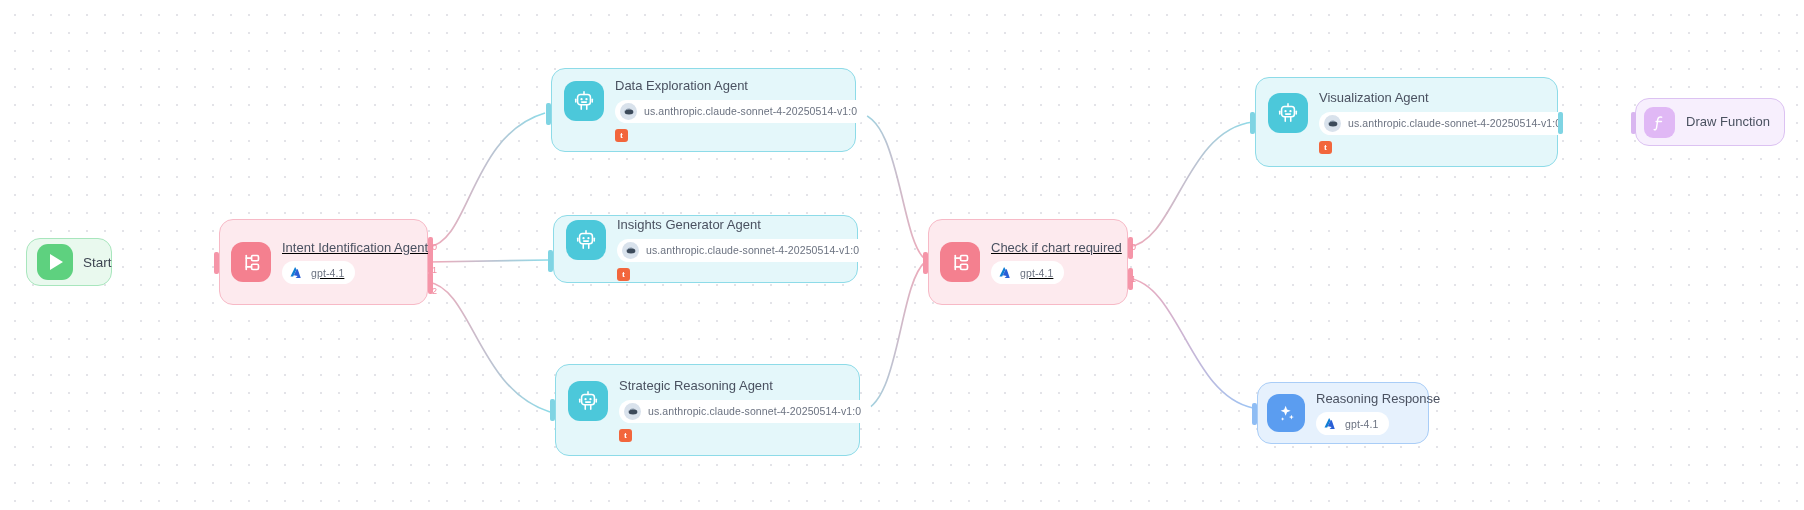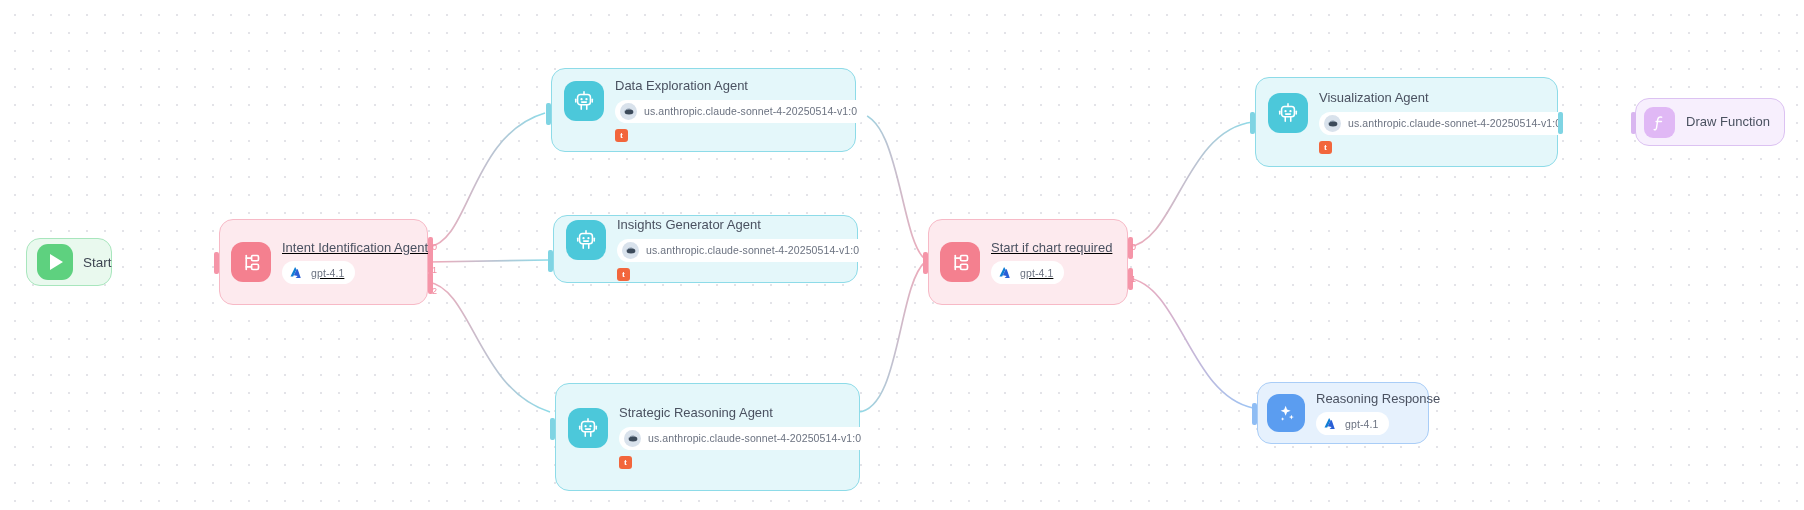--- a/index.html
+++ b/index.html
@@ -253,21 +253,21 @@
           <span class="chip-text">us.anthropic.claude-sonnet-4-20250514-v1:0</span>
         </div>
       </div>
     </div>
     <div class="badge-row" style="margin-left:51px;">
       <span class="tool-badge">t</span>
     </div>
     <div class="port port-teal" style="left:-6px;top:34px;"></div>
   </div>
 
-  <div class="node card card-teal" style="left:555px;top:383px;width:305px;height:108px;">
+  <div class="node card card-teal" style="left:555px;top:364px;width:305px;height:92px;">
     <div class="card-row">
       <span class="sq-icon sq-teal">
         <svg width="22" height="22" viewBox="0 0 24 24" fill="none" stroke="#ffffff" stroke-width="1.7" stroke-linecap="round" stroke-linejoin="round">
           <path d="M12 2v3"></path>
             <rect x="5" y="5" width="14" height="11" rx="3"></rect>
           <circle cx="9.3" cy="10" r="1.25" fill="#ffffff" stroke="none"></circle>
           <circle cx="14.7" cy="10" r="1.25" fill="#ffffff" stroke="none"></circle>
           <path d="M9.5 13.2h5"></path>
             <path d="M3 10v3"></path>
             <path d="M21 10v3"></path>
@@ -298,21 +298,21 @@
     <span class="sq-icon sq-pink">
       <svg width="21" height="21" viewBox="0 0 24 24" fill="none" stroke="#ffffff" stroke-width="1.9" stroke-linecap="round" stroke-linejoin="round">
         <path d="M6 4v16"></path>
           <rect x="12" y="4" width="8" height="6" rx="1.6"></rect>
         <rect x="12" y="14" width="8" height="6" rx="1.6"></rect>
         <path d="M6 7h6"></path>
           <path d="M6 17h6"></path>
       </svg>
     </span>
     <div class="card-body">
-      <div class="card-title">Start if chart required</div>
+      <div class="card-title">Check if chart required</div>
       <div class="chip">
         <span class="chip-ico chip-ico-plain">
           <svg width="15" height="15" viewBox="0 0 24 24">
             <path d="M11.4 3.2 4 18.4h4.3L13.6 7.1z" fill="#0f7fd4"></path>
             <path d="M13.9 6.6 9.3 16.5l6.1 1.1-3.2 3.3h8.2L15.6 6.6z" fill="#2a5fd6"></path>
           </svg>
         </span>
         <span class="chip-text">gpt-4.1</span>
       </div>
     </div>

